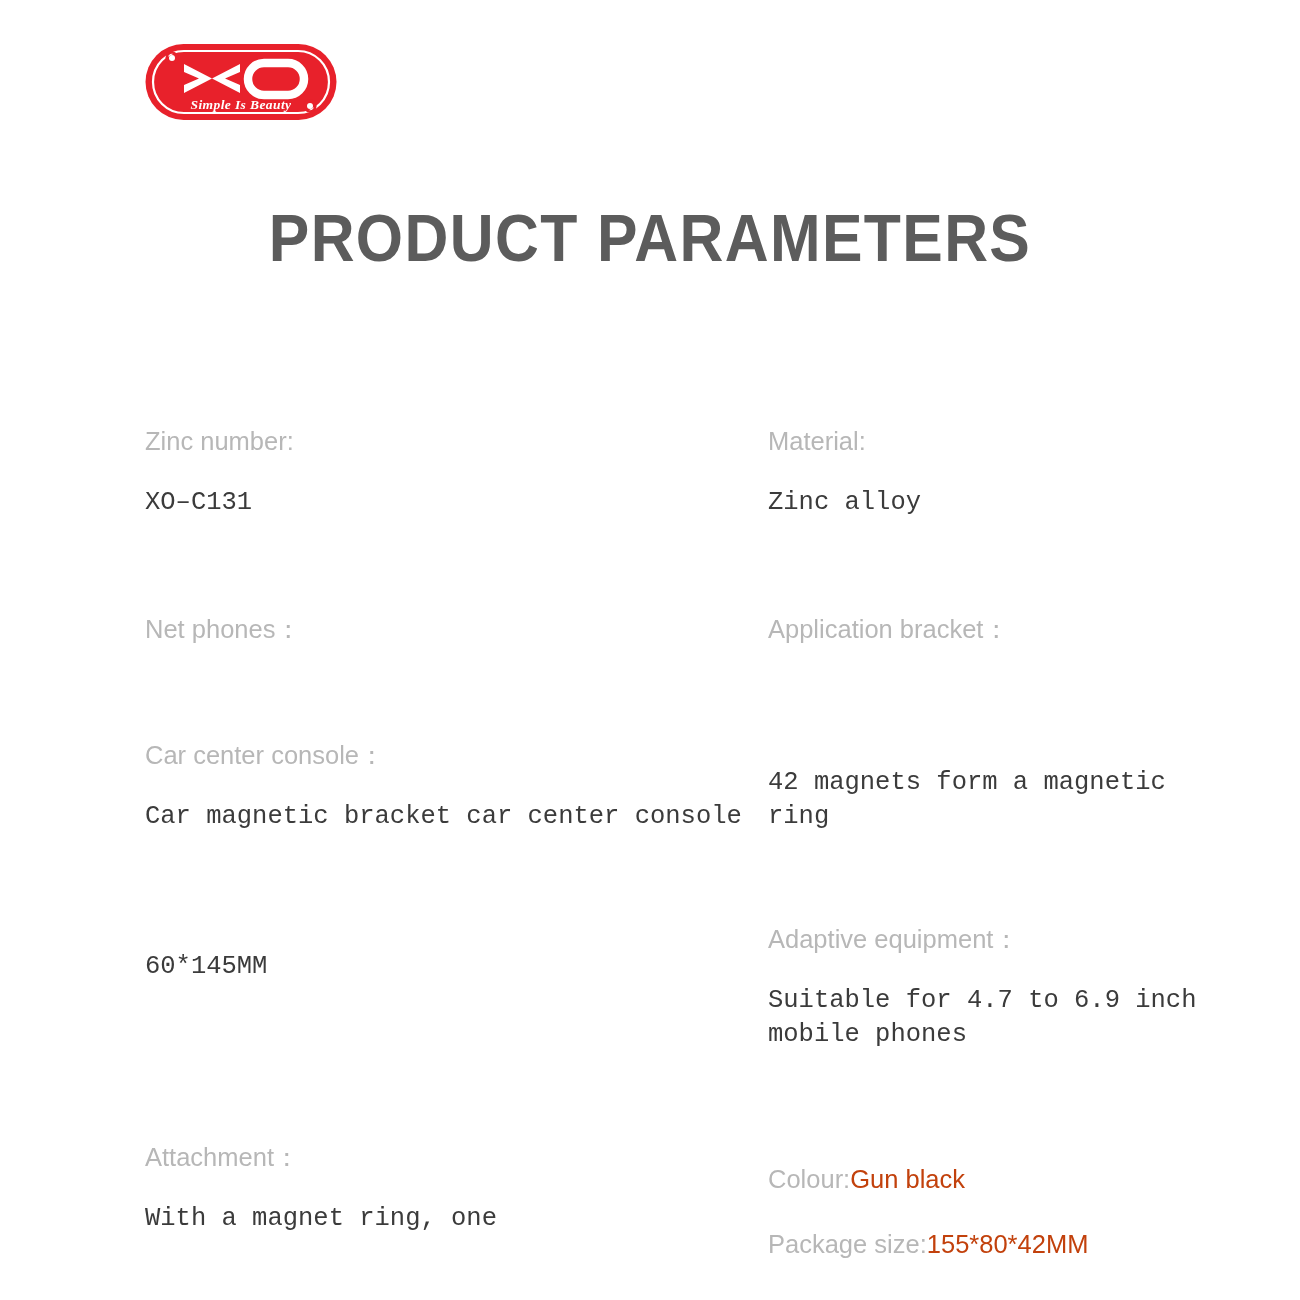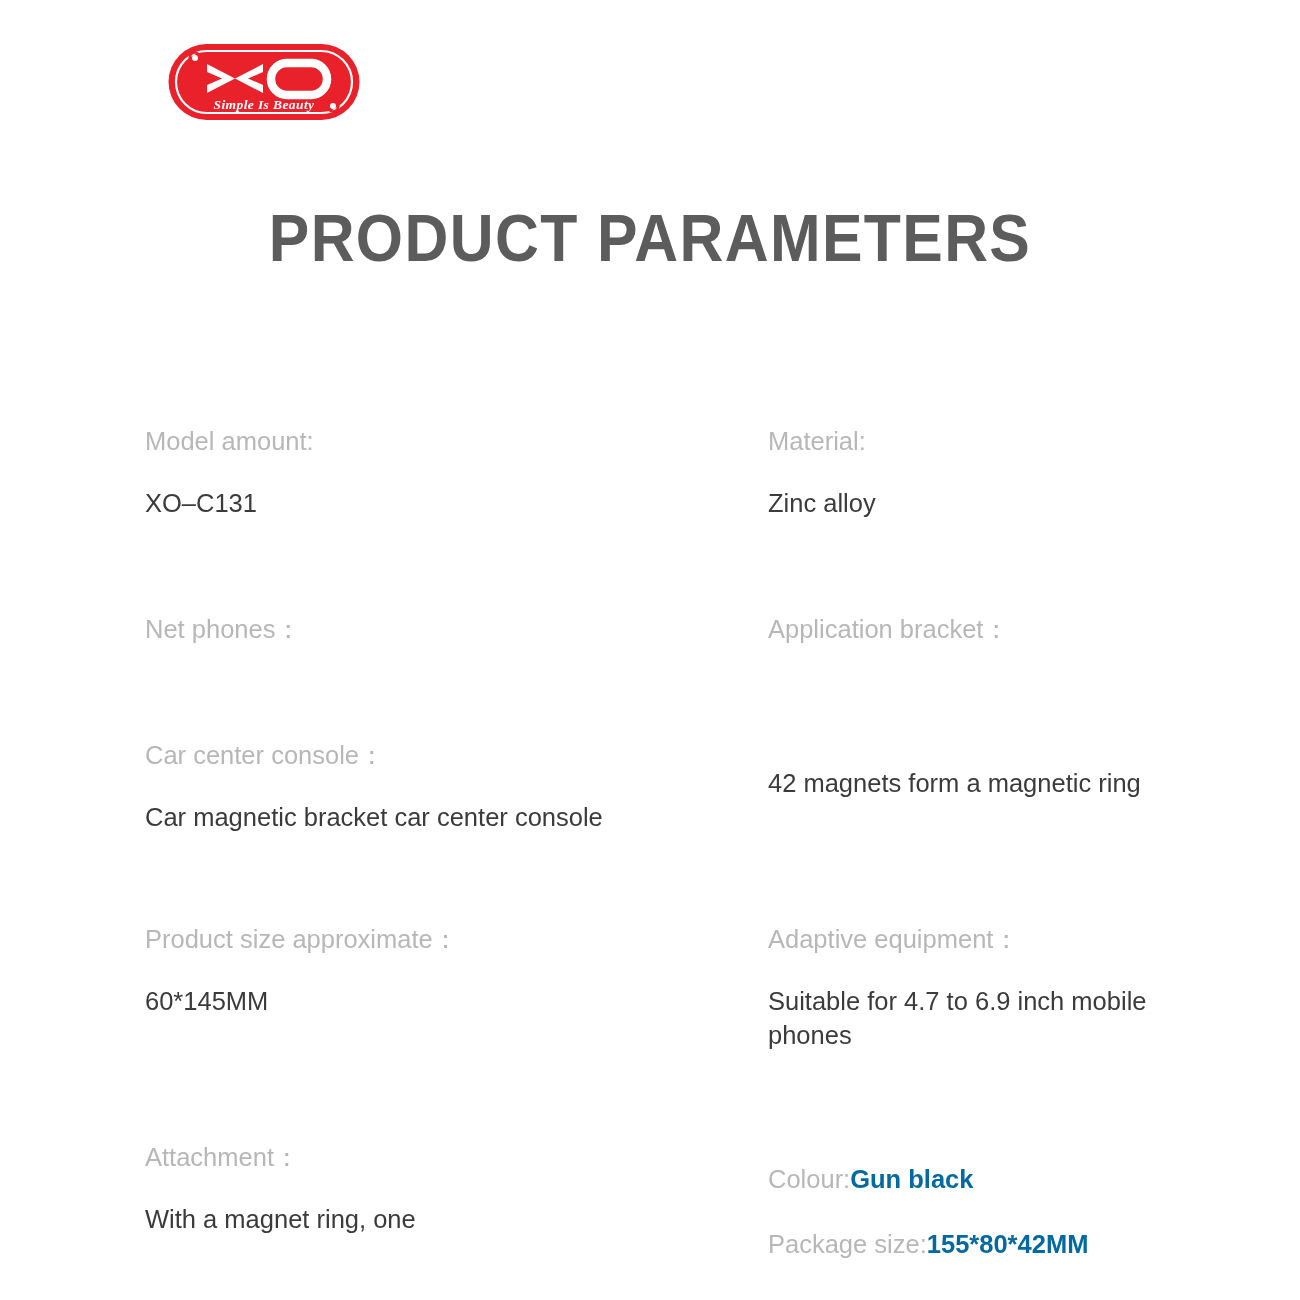--- a/index.html
+++ b/index.html
@@ -11,21 +11,21 @@
     height: 1300px;
     background: #ffffff;
     font-family: "Liberation Sans", sans-serif;
     overflow: hidden;
     position: relative;
   }
 
   
   .logo-wrap {
     position: absolute;
-    left: 167px;
+    left: 144px;
     top: 42px;
     width: 194px;
     height: 80px;
   }
   .logo-svg { display: block; width: 194px; height: 80px; }
 
   
   .page-title {
     position: absolute;
     left: 0;
@@ -66,35 +66,36 @@
     white-space: nowrap;
   }
   .spec-value {
     display: block;
     font-size: 25.5px;
     color: #3b3b3b;
     line-height: 34px;
     font-weight: normal;
     margin-top: 28px;
     max-width: 430px;
+    font-family: Liberation Mono, monospace;
   }
   .spec-cell.left .spec-value { max-width: 600px; }
   .row-gap-1 { height: 92px; }
   .row-gap-2 { height: 92px; }
   .row-gap-3 { height: 88px; }
   .row-gap-4 { height: 88px; }
 
   
   .inline-pair {
     font-size: 25.5px;
     line-height: 34px;
     white-space: nowrap;
   }
   .inline-pair .lbl { color: #b7b7b7; }
-  .inline-pair .val { color: #0369a1; font-weight: bold; }
+  .inline-pair .val { color: #c2410c; }
   .inline-pair + .inline-pair { margin-top: 31px; }
 </style>
 </head>
 <body>
 
 <div class="logo-wrap">
   <svg class="logo-svg" viewBox="0 0 194 80">
 
     <rect x="1.5" y="2" width="191" height="76" rx="38" ry="38" fill="#E8212B"></rect>
 
@@ -113,21 +114,21 @@
 
     <text x="97" y="67" text-anchor="middle" font-family="'Liberation Serif', serif" font-size="13.5" font-style="italic" font-weight="bold" fill="#ffffff" letter-spacing="0.4">Simple Is Beauty</text>
   </svg>
 </div>
 
 <div class="page-title">PRODUCT PARAMETERS</div>
 
 <div class="spec-grid">
 
   <div class="spec-cell left">
-    <span class="spec-label">Model amount:</span>
+    <span class="spec-label">Zinc number:</span>
     <span class="spec-value">XO–C131</span>
   </div>
   <div class="spec-cell right">
     <span class="spec-label">Material:</span>
     <span class="spec-value">Zinc alloy</span>
   </div>
 
   <div class="row-gap-1"></div>
   <div class="row-gap-1"></div>
 
@@ -146,21 +147,20 @@
     <span class="spec-value">Car magnetic bracket car center console</span>
   </div>
   <div class="spec-cell right">
     <span class="spec-value">42 magnets form a magnetic ring</span>
   </div>
 
   <div class="row-gap-3"></div>
   <div class="row-gap-3"></div>
 
   <div class="spec-cell left">
-    <span class="spec-label">Product size approximate：</span>
     <span class="spec-value">60*145MM</span>
   </div>
   <div class="spec-cell right">
     <span class="spec-label">Adaptive equipment：</span>
     <span class="spec-value">Suitable for 4.7 to 6.9 inch mobile phones</span>
   </div>
 
   <div class="row-gap-4"></div>
   <div class="row-gap-4"></div>
 

